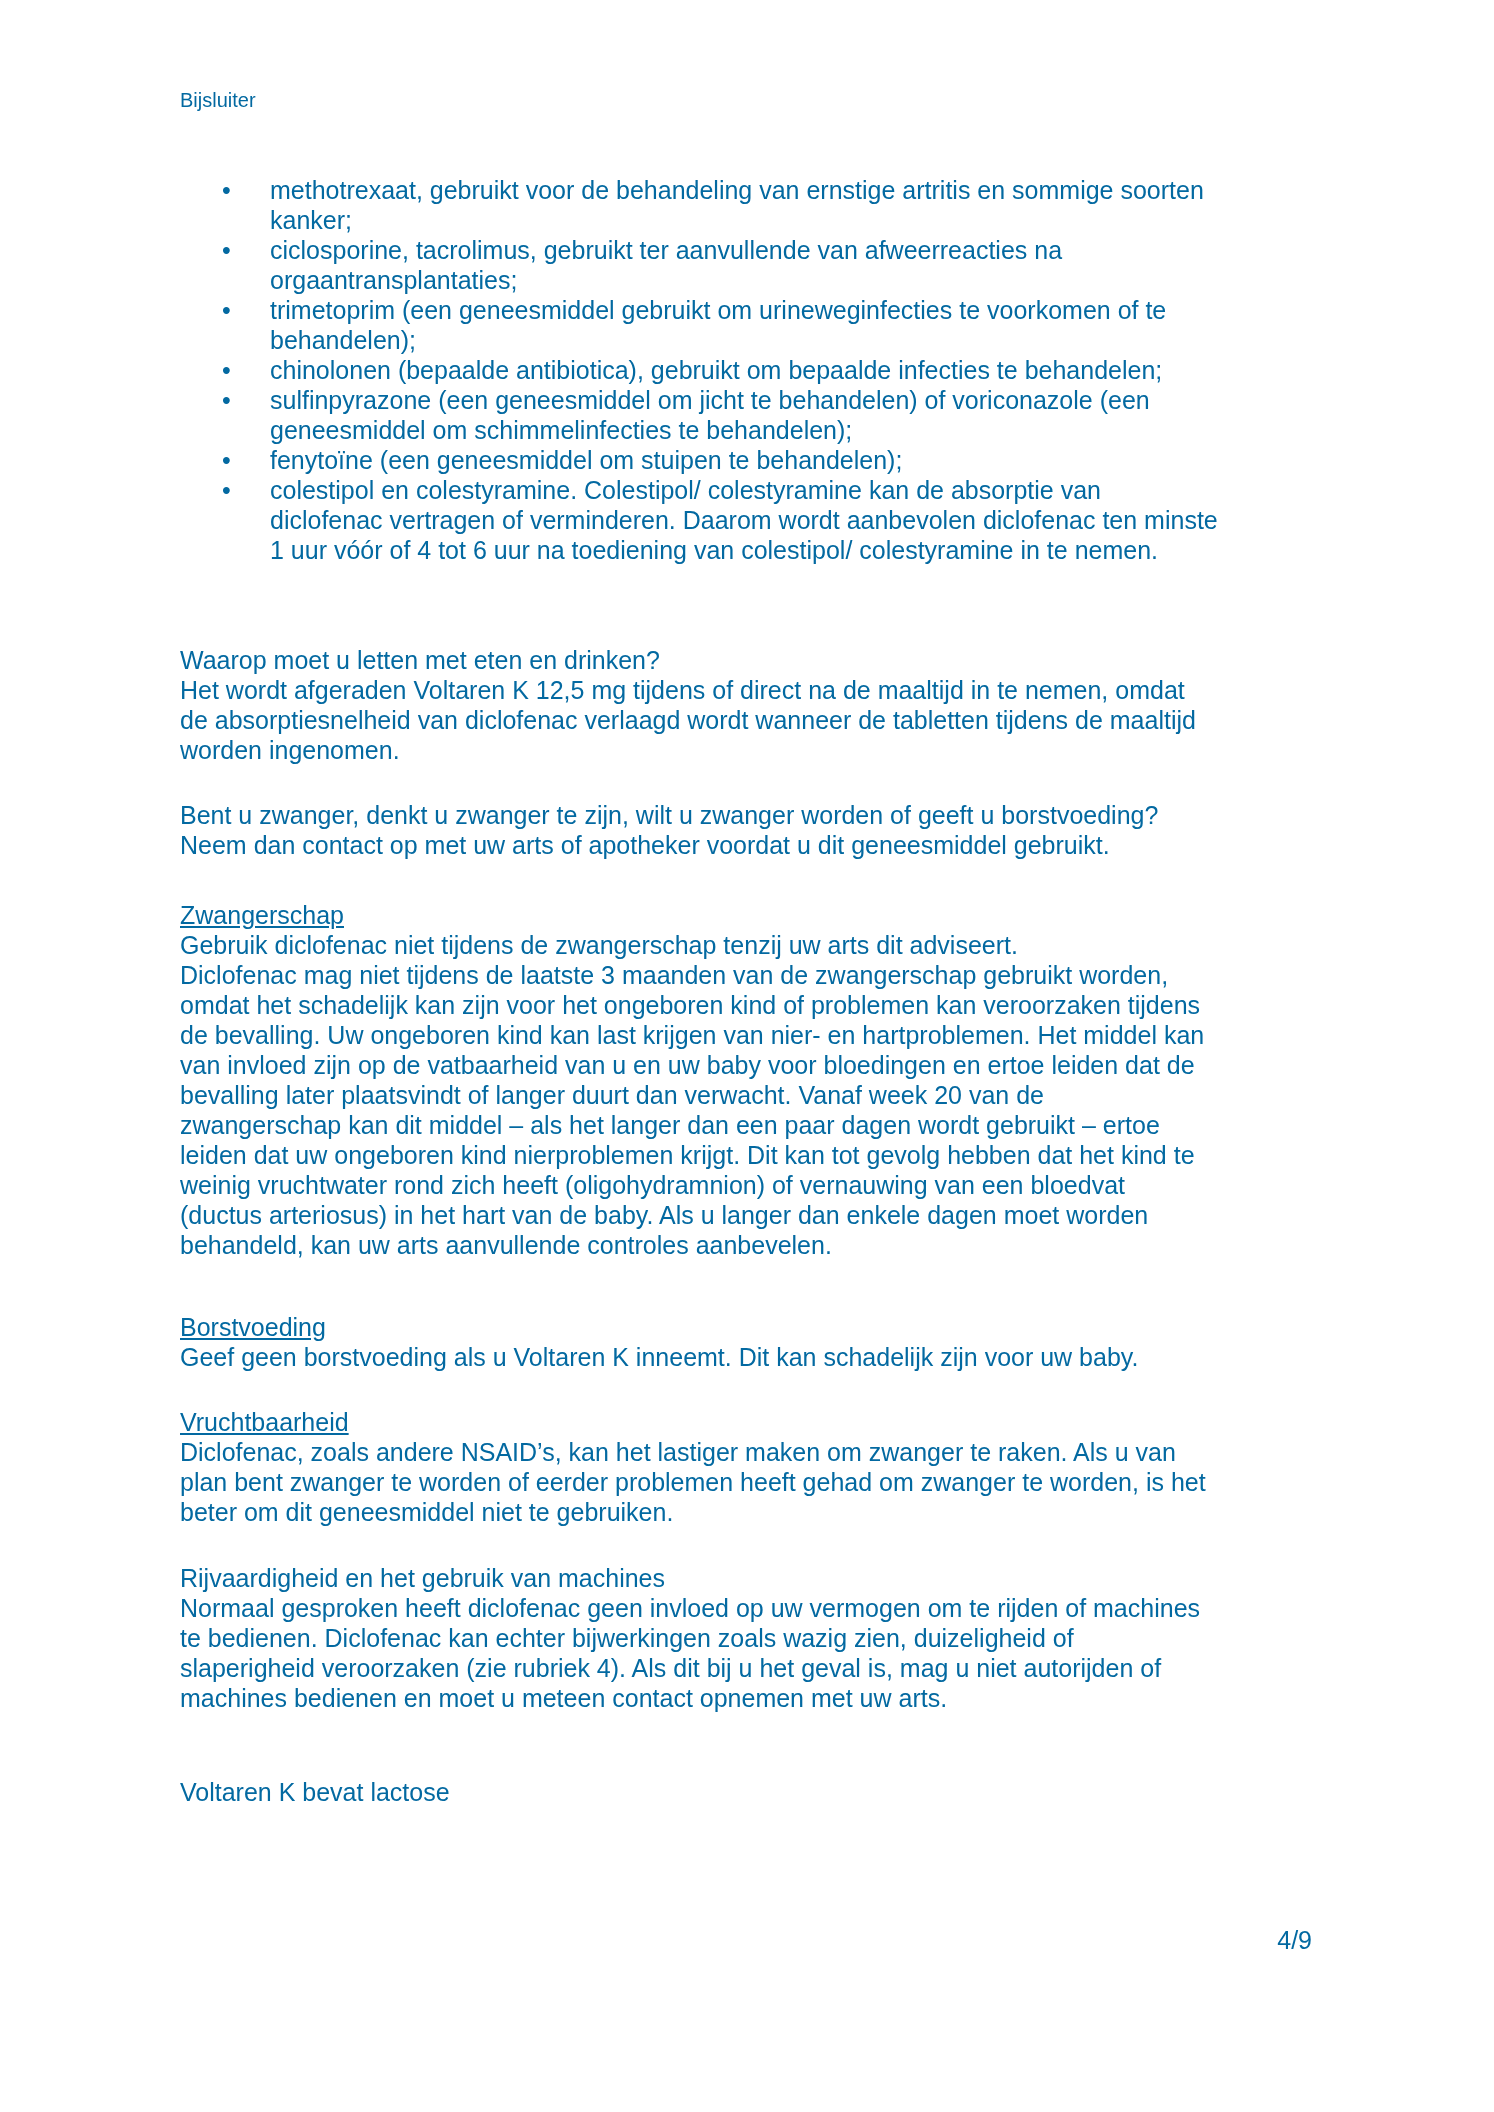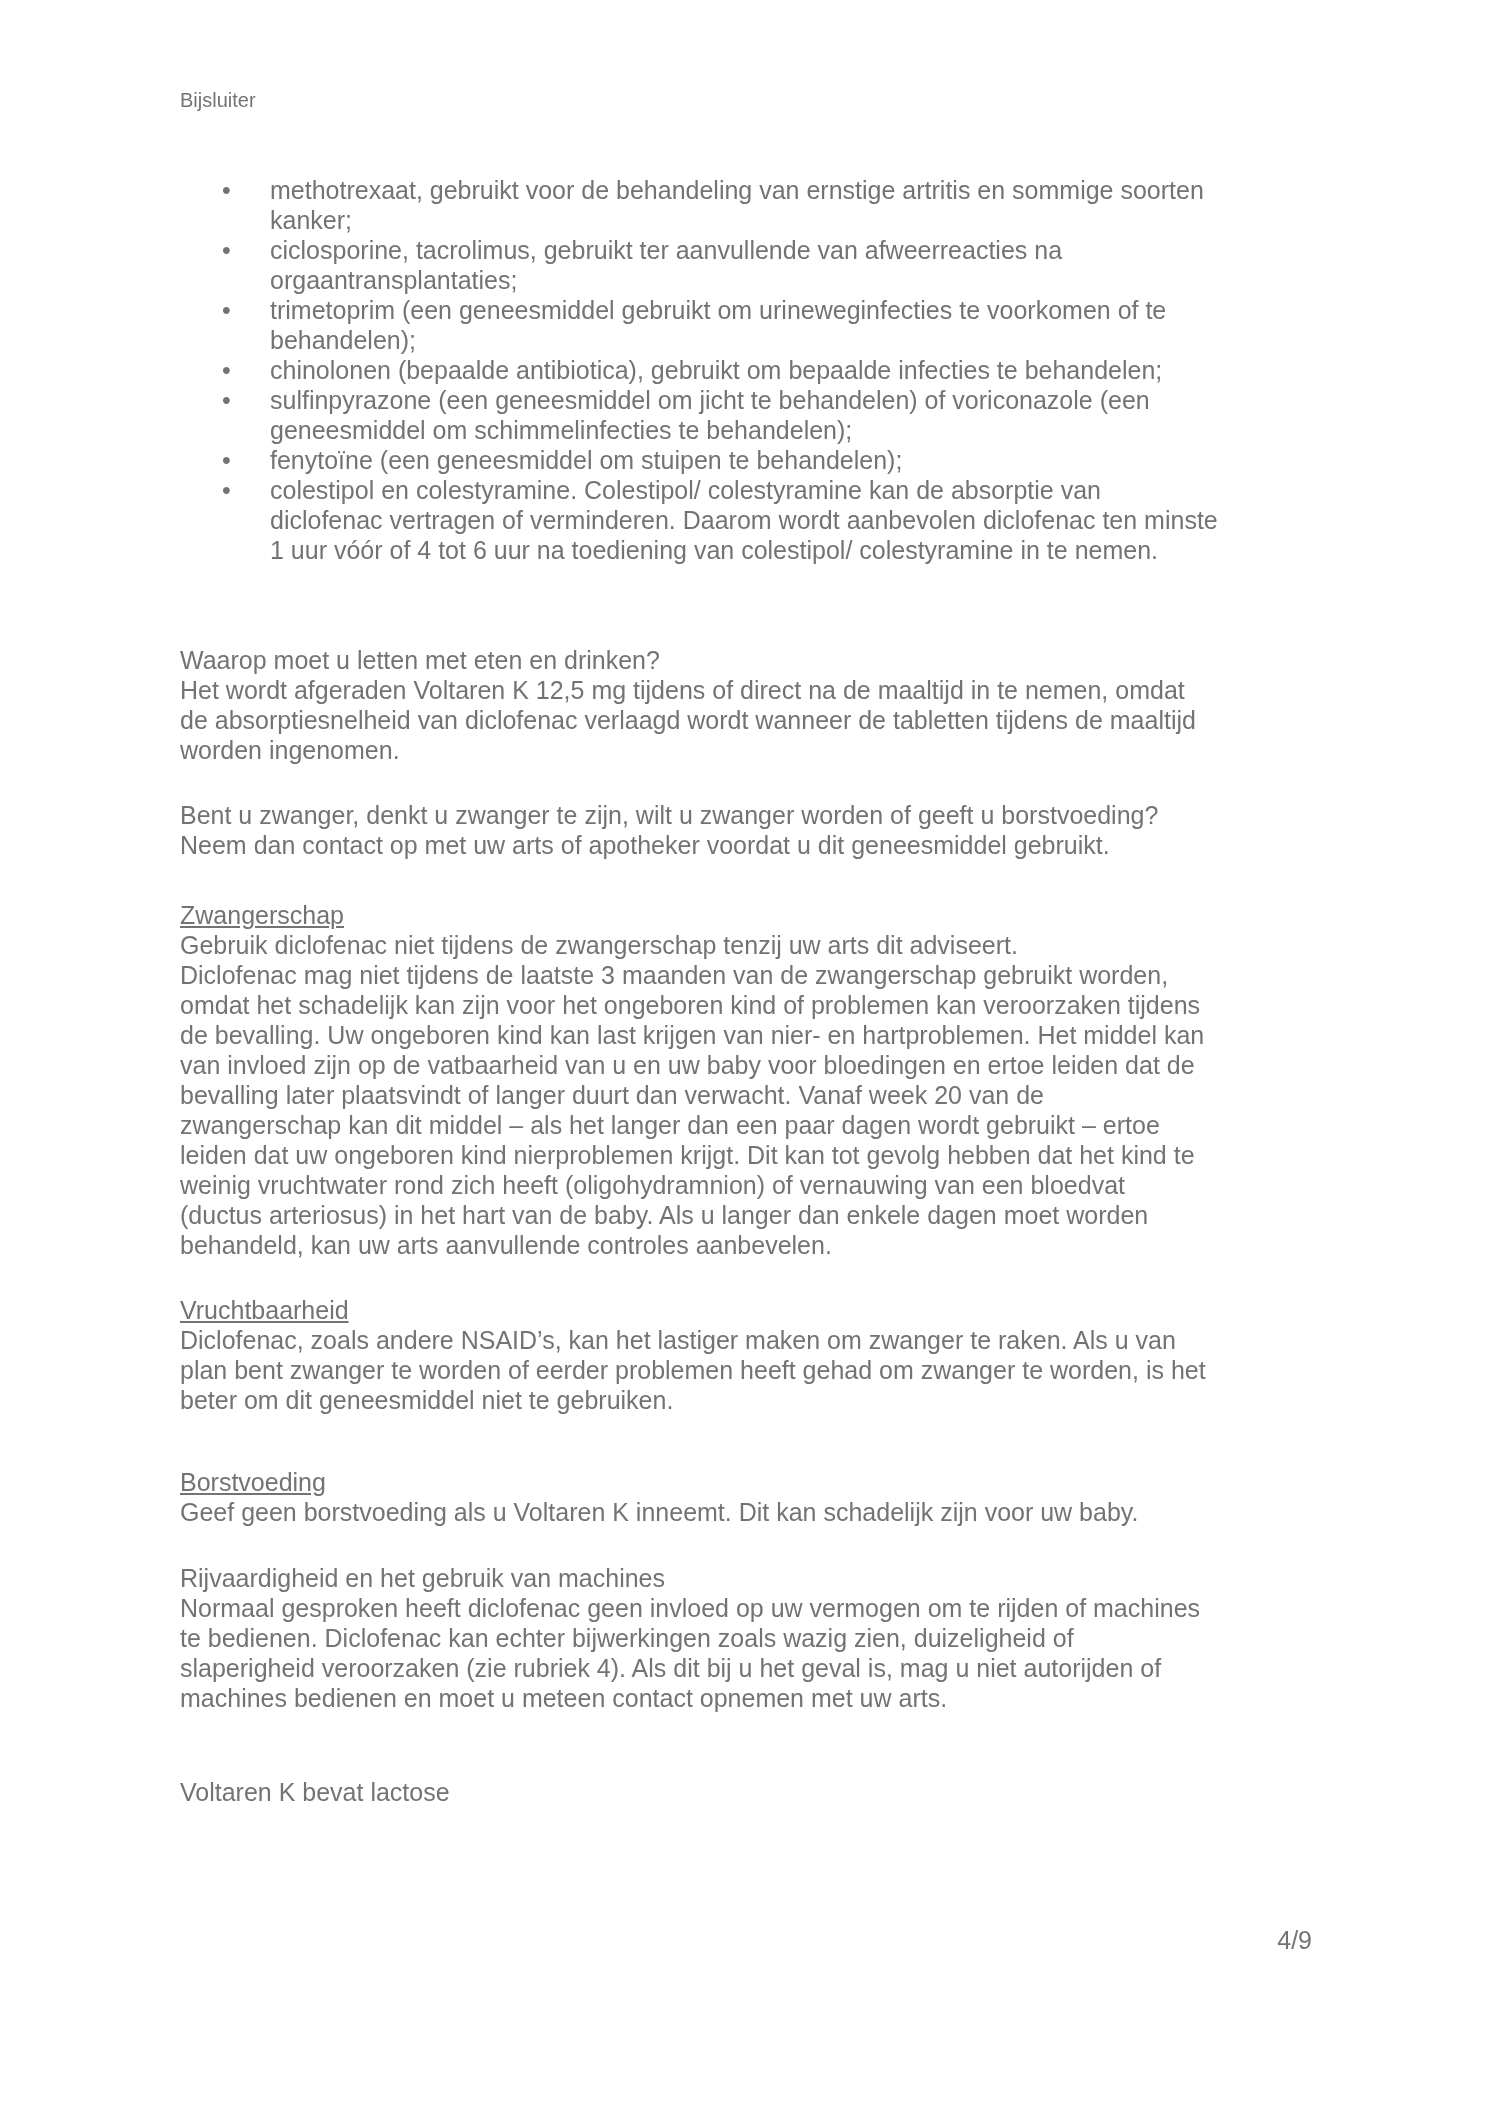--- a/index.html
+++ b/index.html
@@ -7,21 +7,21 @@
     padding: 0;
     background: #ffffff;
   }
   .page {
     position: relative;
     width: 1494px;
     height: 2112px;
     background: #ffffff;
     overflow: hidden;
     font-family: "Liberation Sans", sans-serif;
-    color: #737373;
+    color: #0369a1;
   }
   .doc {
     position: absolute;
     left: 180px;
     top: 88px;
     width: 1170px;
     font-size: 25px;
     line-height: 30px;
   }
   .doc-header {
@@ -127,30 +127,30 @@
 de bevalling. Uw ongeboren kind kan last krijgen van nier- en hartproblemen. Het middel kan
 van invloed zijn op de vatbaarheid van u en uw baby voor bloedingen en ertoe leiden dat de
 bevalling later plaatsvindt of langer duurt dan verwacht. Vanaf week 20 van de
 zwangerschap kan dit middel – als het langer dan een paar dagen wordt gebruikt – ertoe
 leiden dat uw ongeboren kind nierproblemen krijgt. Dit kan tot gevolg hebben dat het kind te
 weinig vruchtwater rond zich heeft (oligohydramnion) of vernauwing van een bloedvat
 (ductus arteriosus) in het hart van de baby. Als u langer dan enkele dagen moet worden
 behandeld, kan uw arts aanvullende controles aanbevelen.</div>
     </div>
 
+    <div class="sec s3">
+      <div class="sec-subheading">Borstvoeding</div>
+      <div class="text">Geef geen borstvoeding als u Voltaren K inneemt. Dit kan schadelijk zijn voor uw baby.</div>
+    </div>
+
     <div class="sec s4">
       <div class="sec-subheading">Vruchtbaarheid</div>
       <div class="text">Diclofenac, zoals andere NSAID’s, kan het lastiger maken om zwanger te raken. Als u van
 plan bent zwanger te worden of eerder problemen heeft gehad om zwanger te worden, is het
 beter om dit geneesmiddel niet te gebruiken.</div>
-    </div>
-
-    <div class="sec s3">
-      <div class="sec-subheading">Borstvoeding</div>
-      <div class="text">Geef geen borstvoeding als u Voltaren K inneemt. Dit kan schadelijk zijn voor uw baby.</div>
     </div>
 
     <div class="sec s5">
       <div class="sec-heading">Rijvaardigheid en het gebruik van machines</div>
       <div class="text">Normaal gesproken heeft diclofenac geen invloed op uw vermogen om te rijden of machines
 te bedienen. Diclofenac kan echter bijwerkingen zoals wazig zien, duizeligheid of
 slaperigheid veroorzaken (zie rubriek 4). Als dit bij u het geval is, mag u niet autorijden of
 machines bedienen en moet u meteen contact opnemen met uw arts.</div>
     </div>
 

